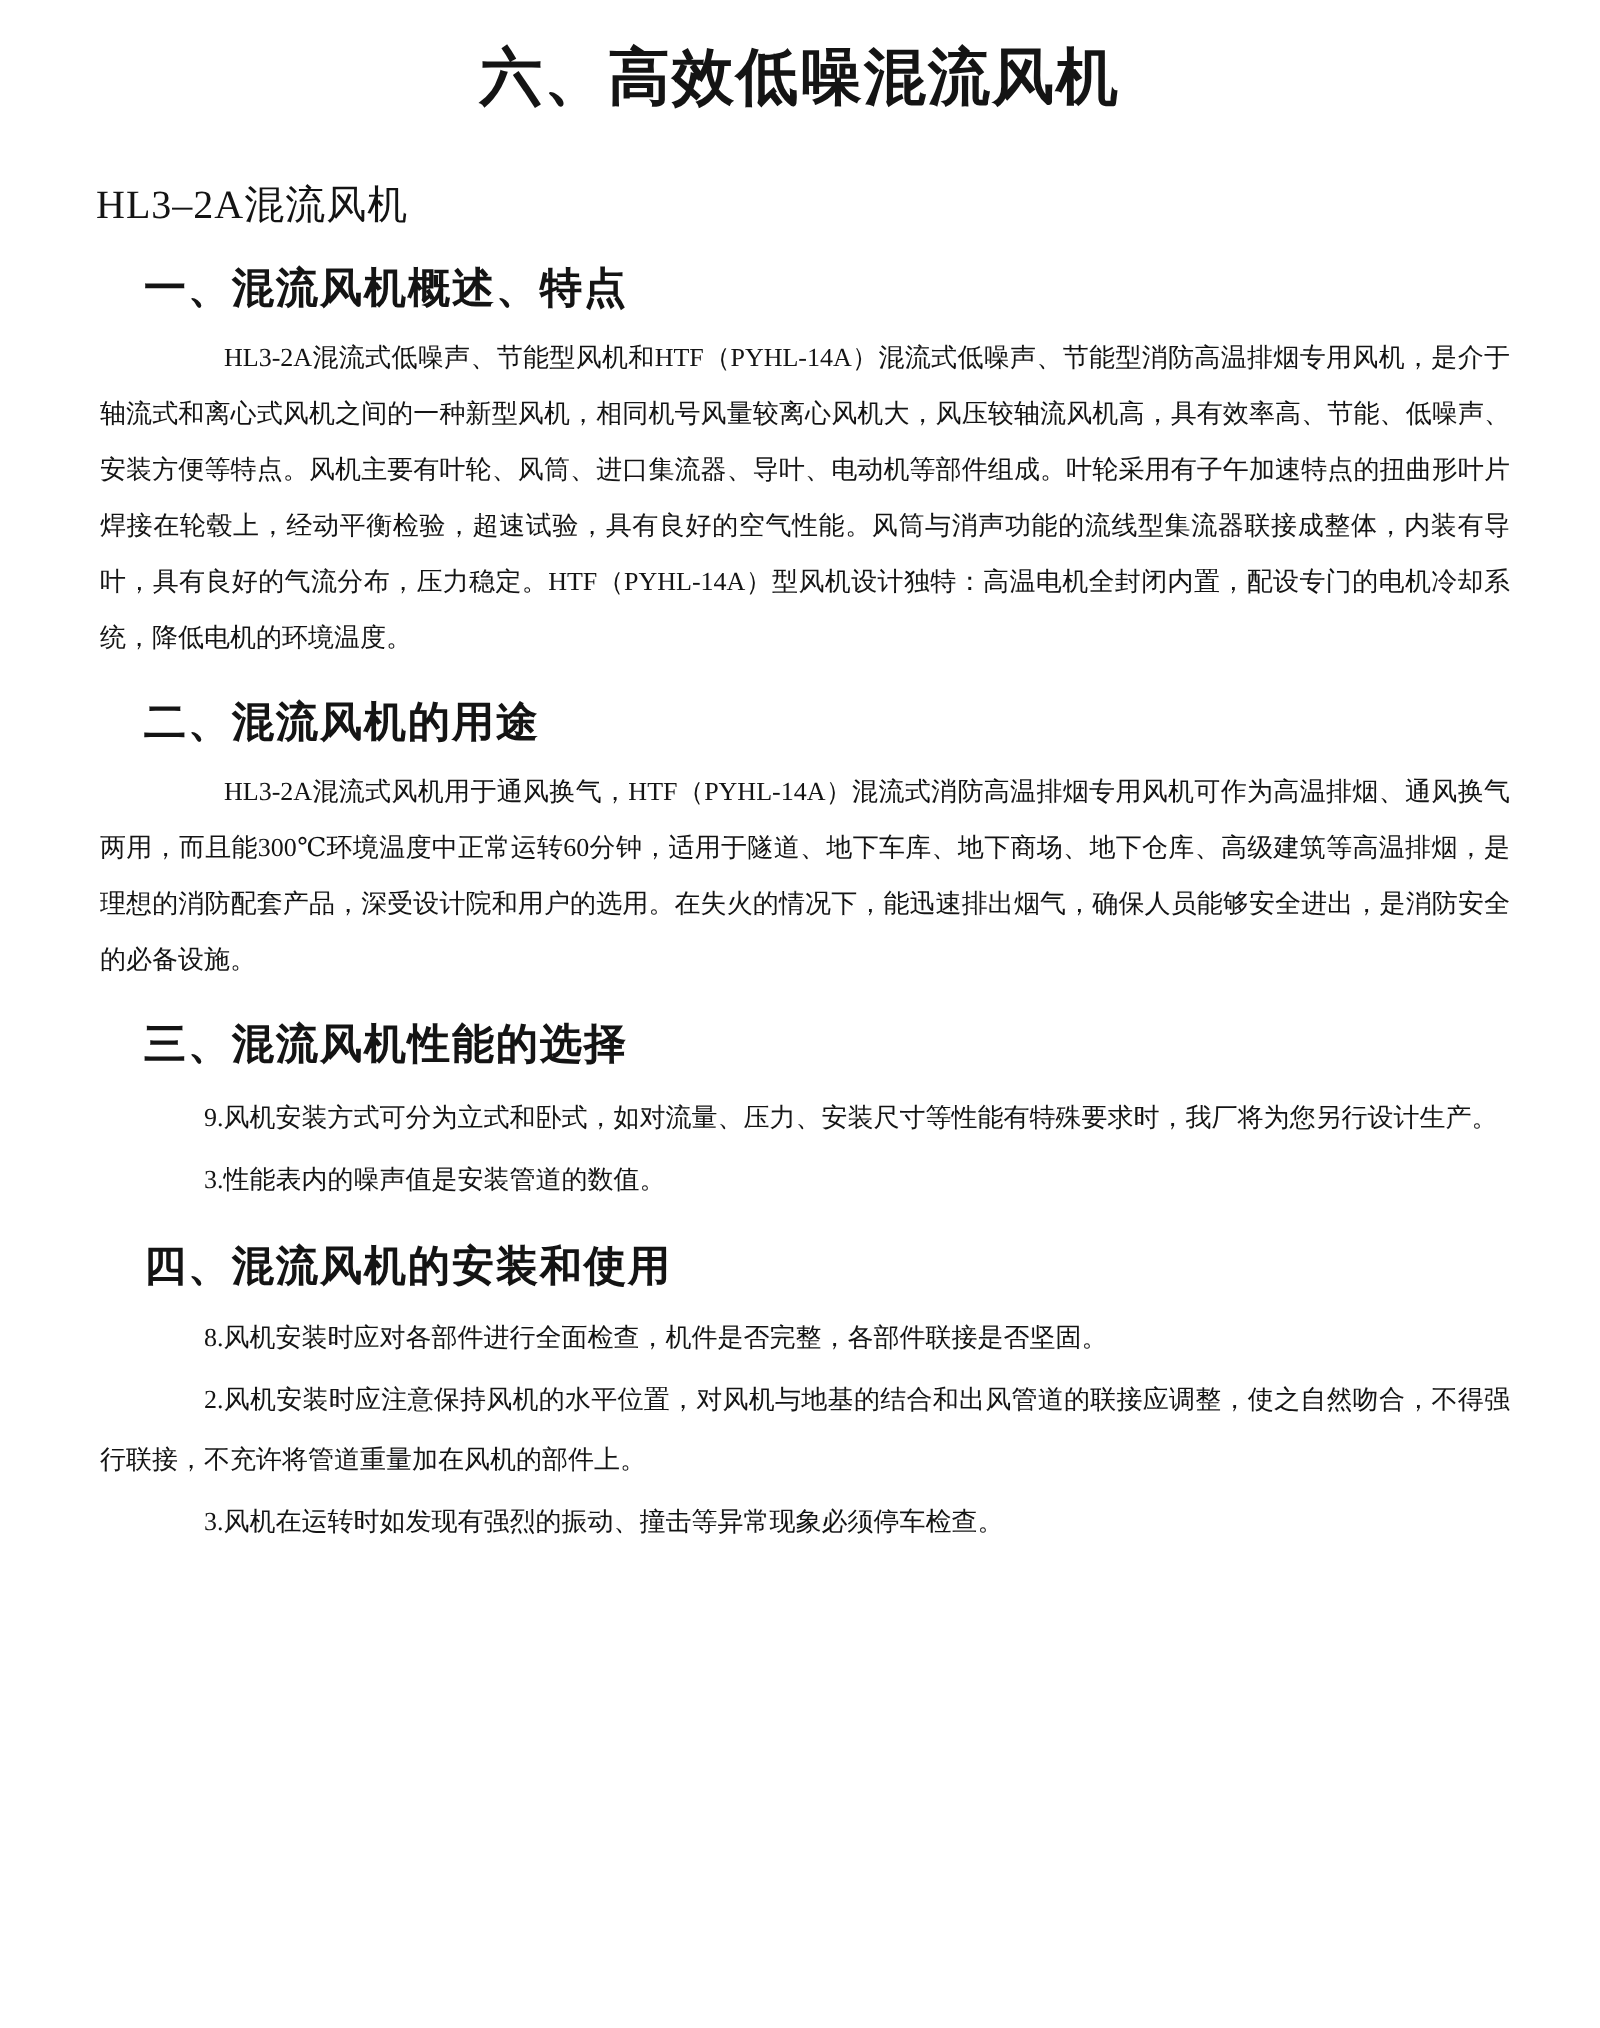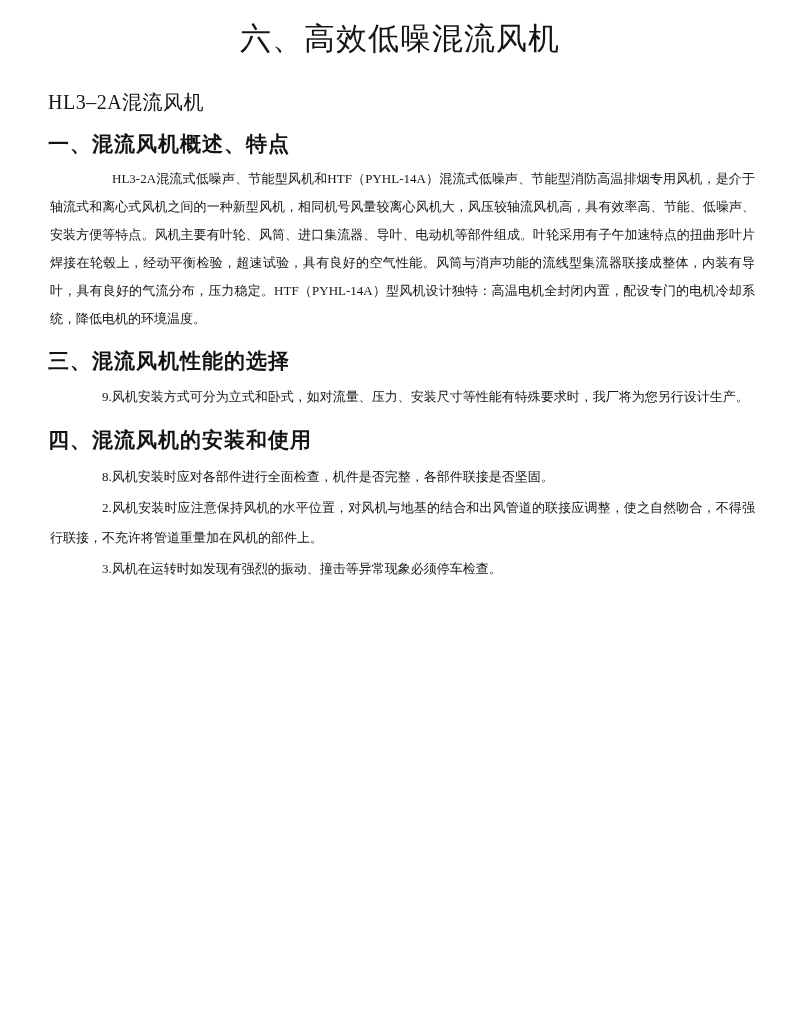--- a/index.html
+++ b/index.html
@@ -13,32 +13,32 @@
     height: 1014px;
     background: #ffffff;
     color: #141414;
     font-family: "Liberation Serif", "DejaVu Serif", serif;
     overflow: hidden;
   }
   .doc-title {
     padding-top: 20px;
     text-align: center;
     font-size: 31px;
-    font-weight: normal;
+    font-weight: bold;
     letter-spacing: 1px;
     line-height: 1.25;
   }
   .doc-subtitle {
     margin: 30px 45px 0 48px;
     font-size: 20px;
     font-weight: normal;
     letter-spacing: 0.5px;
   }
   .sec-heading {
-    margin: 15px 45px 0 48px;
+    margin: 15px 45px 0 72px;
     font-size: 21px;
     font-weight: bold;
     letter-spacing: 1px;
     line-height: 1.3;
   }
   .para {
     margin: 7px 45px 0 50px;
     font-size: 13px;
     line-height: 28px;
     text-align: justify;
@@ -60,24 +60,29 @@
 
   <div class="doc-title">六、高效低噪混流风机</div>
 
   <div class="doc-subtitle">HL3–2A混流风机</div>
 
   <div class="section">
     <div class="sec-heading">一、混流风机概述、特点</div>
     <p class="para">HL3-2A混流式低噪声、节能型风机和HTF（PYHL-14A）混流式低噪声、节能型消防高温排烟专用风机，是介于轴流式和离心式风机之间的一种新型风机，相同机号风量较离心风机大，风压较轴流风机高，具有效率高、节能、低噪声、安装方便等特点。风机主要有叶轮、风筒、进口集流器、导叶、电动机等部件组成。叶轮采用有子午加速特点的扭曲形叶片焊接在轮毂上，经动平衡检验，超速试验，具有良好的空气性能。风筒与消声功能的流线型集流器联接成整体，内装有导叶，具有良好的气流分布，压力稳定。HTF（PYHL-14A）型风机设计独特：高温电机全封闭内置，配设专门的电机冷却系统，降低电机的环境温度。</p>
   </div>
 
+  <div class="section">
+    <div class="sec-heading">二、混流风机的用途</div>
+    <p class="para">HL3-2A混流式风机用于通风换气，HTF（PYHL-14A）混流式消防高温排烟专用风机可作为高温排烟、通风换气两用，而且能300℃环境温度中正常运转60分钟，适用于隧道、地下车库、地下商场、地下仓库、高级建筑等高温排烟，是理想的消防配套产品，深受设计院和用户的选用。在失火的情况下，能迅速排出烟气，确保人员能够安全进出，是消防安全的必备设施。</p>
+  </div>
 
   <div class="section">
     <div class="sec-heading">三、混流风机性能的选择</div>
     <p class="para num">9.风机安装方式可分为立式和卧式，如对流量、压力、安装尺寸等性能有特殊要求时，我厂将为您另行设计生产。</p>
+    <p class="para num">3.性能表内的噪声值是安装管道的数值。</p>
   </div>
 
   <div class="section">
     <div class="sec-heading">四、混流风机的安装和使用</div>
     <p class="para num">8.风机安装时应对各部件进行全面检查，机件是否完整，各部件联接是否坚固。</p>
     <p class="para num">2.风机安装时应注意保持风机的水平位置，对风机与地基的结合和出风管道的联接应调整，使之自然吻合，不得强行联接，不充许将管道重量加在风机的部件上。</p>
     <p class="para num">3.风机在运转时如发现有强烈的振动、撞击等异常现象必须停车检查。</p>
 
   </div>
 

